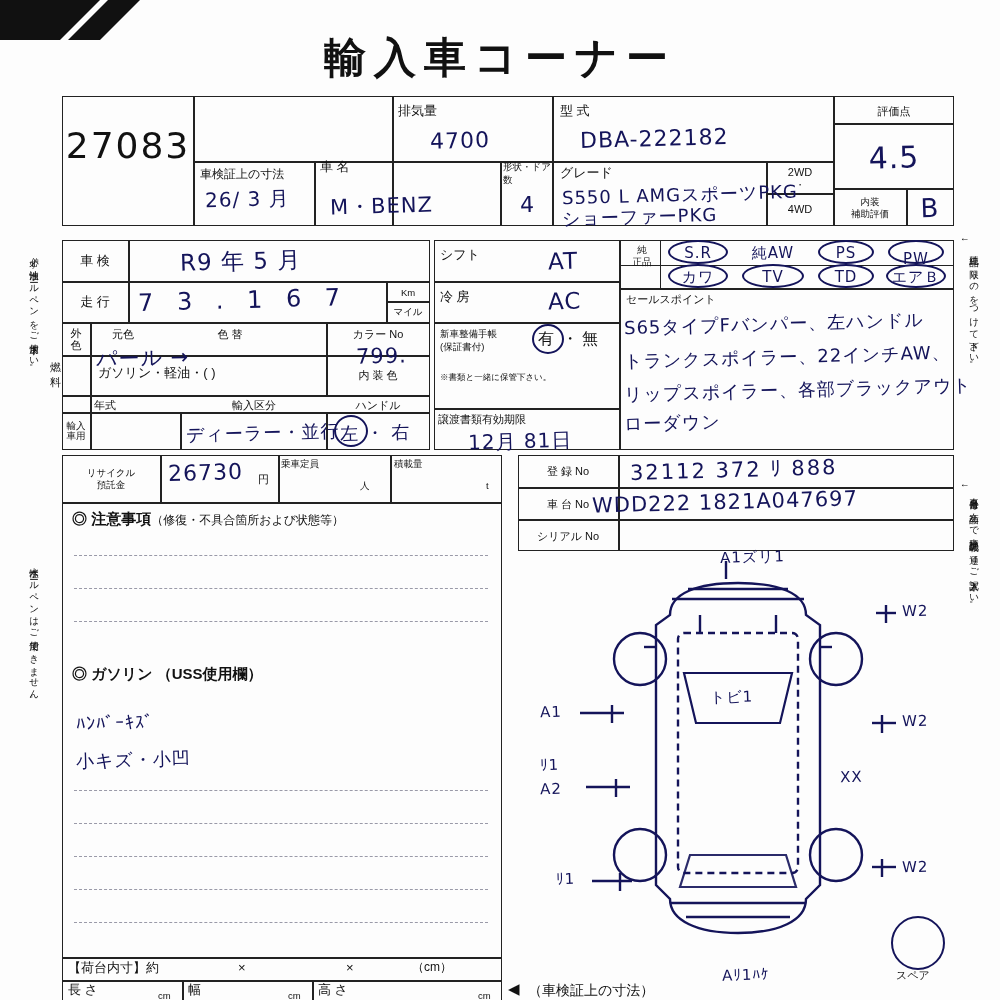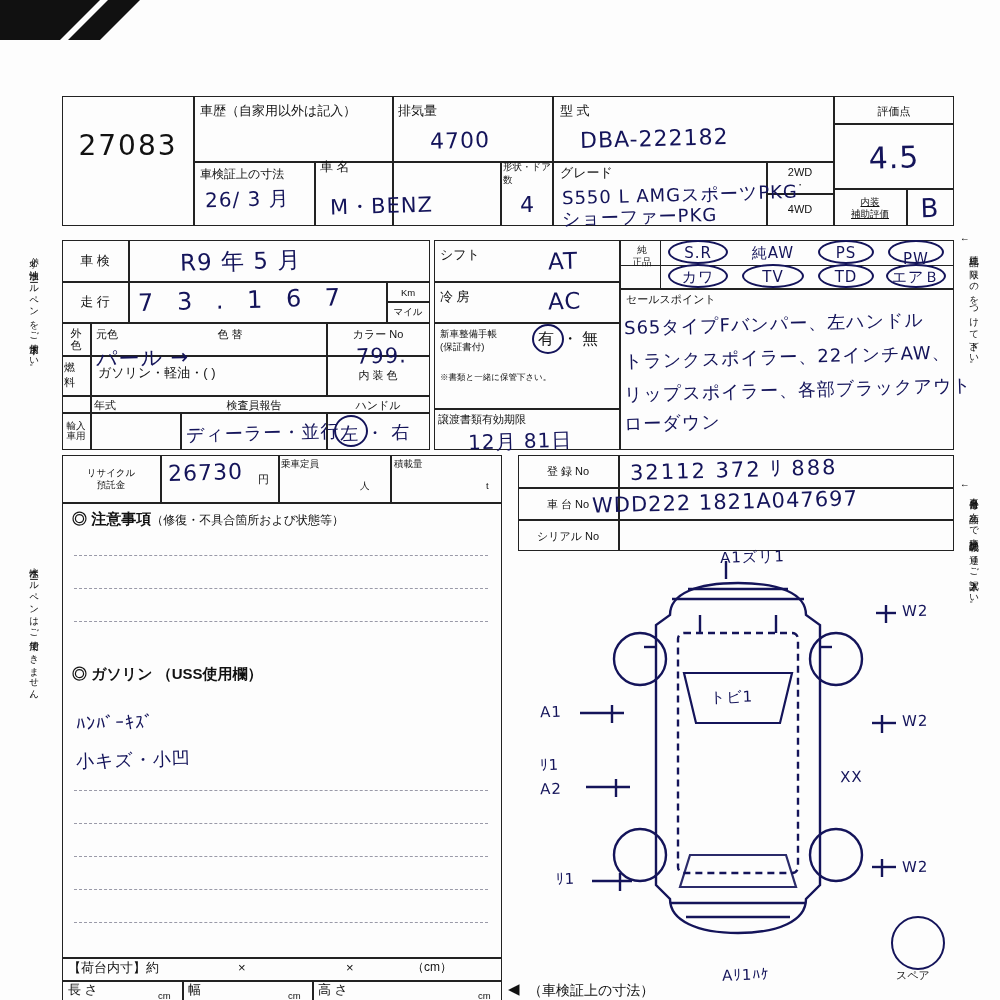--- a/index.html
+++ b/index.html
@@ -56,35 +56,35 @@
 
 <div id="sheet">
 
   <div class="abs" style="left:0;top:0;width:170px;height:40px;overflow:hidden;">
     <svg width="170" height="40" viewBox="0 0 170 40">
       <polygon points="0,0 100,0 60,40 0,40" fill="#111"></polygon>
       <polygon points="108,0 140,0 100,40 68,40" fill="#111"></polygon>
     </svg>
   </div>
 
+  <div class="abs ctr title" style="left:250px;top:30px;width:500px;height:56px;">輸入車コーナー</div>
 
   <div class="abs bx" style="left:62px;top:96px;width:132px;height:130px;"></div>
-  <div class="abs ctr hw" style="left:62px;top:125px;width:132px;height:40px;font-size:28px;color:#111;transform:none;letter-spacing:2px;">27083</div>
+  <div class="abs ctr hw" style="left:62px;top:125px;width:132px;height:40px;font-size:36px;color:#111;transform:none;letter-spacing:2px;">27083</div>
 
   <div class="abs bx" style="left:194px;top:96px;width:640px;height:130px;"></div>
 
   <div class="abs" style="left:392px;top:96px;width:1.5px;height:130px;background:#222;"></div>
   <div class="abs" style="left:552px;top:96px;width:1.5px;height:130px;background:#222;"></div>
   <div class="abs" style="left:194px;top:161px;width:640px;height:1.5px;background:#222;"></div>
   <div class="abs" style="left:314px;top:161px;width:1.5px;height:65px;background:#222;"></div>
   <div class="abs" style="left:500px;top:161px;width:1.5px;height:65px;background:#222;"></div>
   <div class="abs" style="left:766px;top:161px;width:1.5px;height:65px;background:#222;"></div>
   <div class="abs" style="left:766px;top:193px;width:68px;height:1.5px;background:#222;"></div>
 
-  <div class="abs lbl lft" style="left:200px;top:100px;width:190px;height:22px;">車歴（自家用以外は記入）</div>
   <div class="abs lbl lft" style="left:398px;top:100px;width:150px;height:22px;">排気量</div>
   <div class="abs hw" style="left:430px;top:128px;">4700</div>
   <div class="abs lbl lft" style="left:560px;top:100px;width:150px;height:22px;">型 式</div>
   <div class="abs hw" style="left:580px;top:126px;">DBA-222182</div>
 
   <div class="abs lbl lft" style="left:200px;top:165px;width:115px;height:20px;font-size:12px;">車検証上の寸法</div>
   <div class="abs hw" style="left:205px;top:186px;font-size:20px;">26/ 3 月</div>
   <div class="abs lbl lft" style="left:320px;top:157px;width:100px;height:20px;">車 名</div>
   <div class="abs hw" style="left:330px;top:192px;font-size:21px;">M・BENZ</div>
   <div class="abs xs lft" style="left:503px;top:166px;width:55px;height:16px;">形状・ドア数</div>
@@ -95,21 +95,21 @@
   <div class="abs ctr sm" style="left:766px;top:163px;width:68px;height:18px;">2WD</div>
   <div class="abs ctr xs" style="left:766px;top:178px;width:68px;height:14px;">・</div>
   <div class="abs ctr sm" style="left:766px;top:196px;width:68px;height:26px;">4WD</div>
 
   <div class="abs bx" style="left:834px;top:96px;width:120px;height:130px;"></div>
   <div class="abs" style="left:834px;top:123px;width:120px;height:1.5px;background:#222;"></div>
   <div class="abs" style="left:834px;top:188px;width:120px;height:1.5px;background:#222;"></div>
   <div class="abs" style="left:906px;top:188px;width:1.5px;height:38px;background:#222;"></div>
   <div class="abs ctr sm" style="left:834px;top:100px;width:120px;height:22px;">評価点</div>
   <div class="abs ctr hw" style="left:834px;top:132px;width:120px;height:50px;font-size:30px;">4.5</div>
-  <div class="abs ctr xs" style="left:834px;top:190px;width:72px;height:36px;text-align:center;line-height:1.3;text-decoration:underline;">内装<br>補助評価</div>
+  <div class="abs ctr xs" style="left:834px;top:190px;width:72px;height:36px;text-align:center;line-height:1.3;">内装<br>補助評価</div>
   <div class="abs ctr hw" style="left:906px;top:190px;width:48px;height:36px;font-size:26px;">B</div>
 
   <div class="abs vert xs" style="left:22px;top:250px;width:18px;height:290px;">必ず油性ボールペンをご使用下さい。</div>
   <div class="abs vert xs" style="left:22px;top:560px;width:18px;height:240px;">水性ボールペンはご使用できません。</div>
 
   <div class="abs vert xs" style="left:962px;top:248px;width:18px;height:230px;">純正品に限りのをつけて下さい。</div>
   <div class="abs vert xs" style="left:962px;top:490px;width:18px;height:300px;">車台番号は左詰めで車検証記載の通りご記入下さい。</div>
   <div class="abs xs" style="left:960px;top:478px;">←</div>
   <div class="abs xs" style="left:960px;top:232px;">←</div>
 
@@ -129,33 +129,33 @@
   <div class="abs" style="left:326px;top:412px;width:1.5px;height:38px;background:#222;"></div>
 
   <div class="abs ctr lbl" style="left:62px;top:244px;width:66px;height:34px;">車 検</div>
   <div class="abs hw" style="left:180px;top:246px;font-size:23px;">R9 年    5 月</div>
   <div class="abs ctr lbl" style="left:62px;top:285px;width:66px;height:34px;">走 行</div>
   <div class="abs hw" style="left:138px;top:286px;font-size:24px;letter-spacing:8px;">7 3 . 1 6 7</div>
   <div class="abs ctr xs" style="left:386px;top:283px;width:44px;height:18px;border-radius:8px;">Km</div>
   <div class="abs ctr xs" style="left:386px;top:303px;width:44px;height:18px;">マイル</div>
 
   <div class="abs ctr sm" style="left:62px;top:324px;width:28px;height:30px;line-height:1.1;text-align:center;">外<br>色</div>
-  <div class="abs ctr sm" style="left:76px;top:325px;width:62px;height:18px;text-align:center;">元色</div>
+  <div class="abs ctr sm" style="left:92px;top:325px;width:62px;height:18px;text-align:center;">元色</div>
   <div class="abs ctr sm" style="left:180px;top:325px;width:100px;height:18px;">色 替</div>
   <div class="abs ctr sm" style="left:328px;top:325px;width:100px;height:18px;">カラー No</div>
   <div class="abs hw" style="left:96px;top:344px;font-size:21px;">パール →</div>
   <div class="abs hw" style="left:356px;top:344px;font-size:21px;">799.</div>
   <div class="abs ctr sm" style="left:328px;top:360px;width:100px;height:30px;">内 装 色</div>
 
-  <div class="abs ctr sm" style="left:64px;top:360px;width:16px;height:30px;">燃料</div>
+  <div class="abs ctr sm" style="left:50px;top:360px;width:16px;height:30px;">燃料</div>
   <div class="abs lbl" style="left:98px;top:366px;width:240px;height:24px;">ガソリン・軽油・(       )</div>
 
   <div class="abs ctr xs" style="left:62px;top:412px;width:28px;height:38px;line-height:1.1;text-align:center;">輸入<br>車用</div>
   <div class="abs sm" style="left:94px;top:398px;width:60px;height:16px;">年式</div>
-  <div class="abs ctr sm" style="left:182px;top:397px;width:144px;height:16px;">検査員報告</div>
+  <div class="abs ctr sm" style="left:182px;top:397px;width:144px;height:16px;">輸入区分</div>
   <div class="abs ctr sm" style="left:328px;top:397px;width:100px;height:16px;">ハンドル</div>
   <div class="abs hw hw2" style="left:186px;top:421px;">ディーラー・並行</div>
   <div class="abs hw hw2" style="left:340px;top:421px;">左 ・ 右</div>
   <div class="abs circ" style="left:334px;top:415px;width:34px;height:32px;"></div>
 
   <div class="abs bx" style="left:62px;top:455px;width:440px;height:48px;"></div>
   <div class="abs" style="left:160px;top:455px;width:1.5px;height:48px;background:#222;"></div>
   <div class="abs" style="left:278px;top:455px;width:1.5px;height:48px;background:#222;"></div>
   <div class="abs" style="left:390px;top:455px;width:1.5px;height:48px;background:#222;"></div>
   <div class="abs ctr xs" style="left:64px;top:457px;width:94px;height:44px;line-height:1.3;text-align:center;">リサイクル<br>預託金</div>

